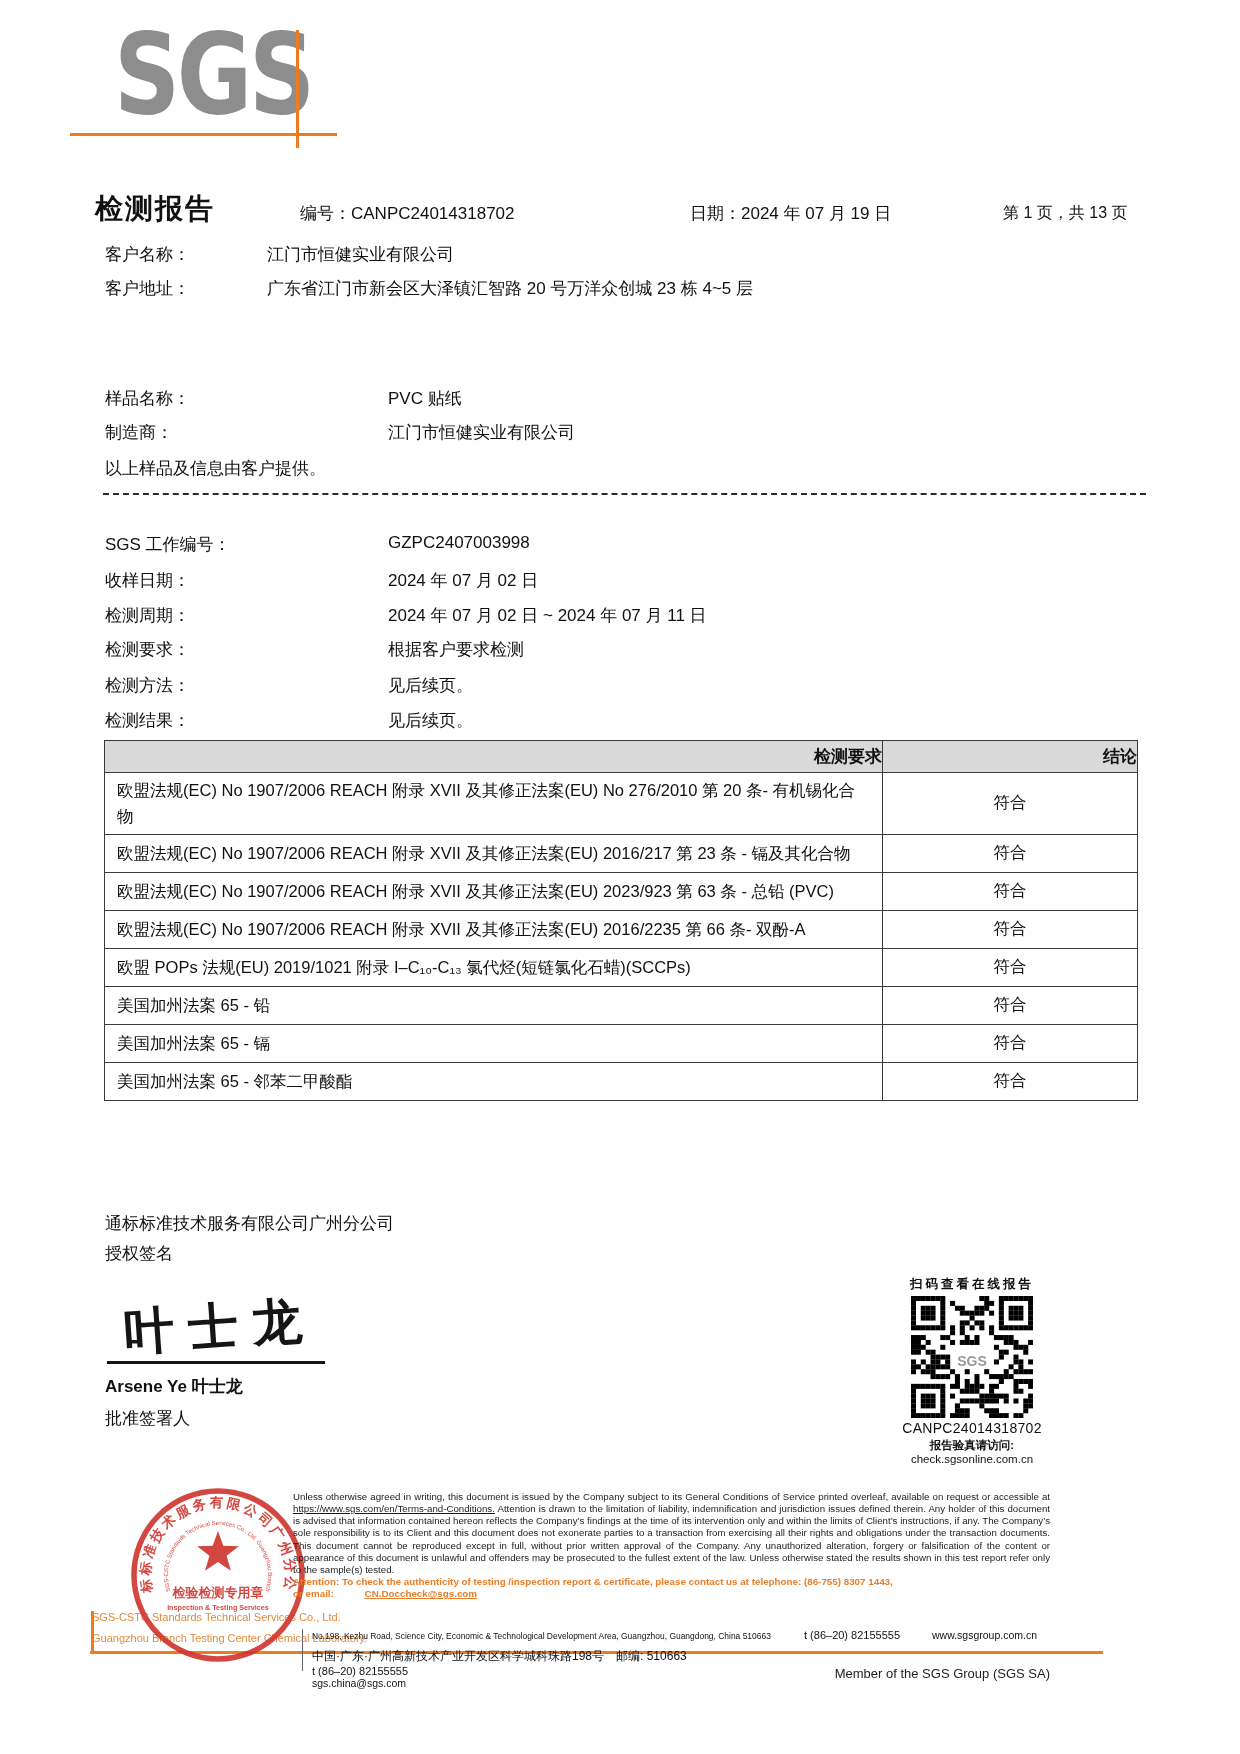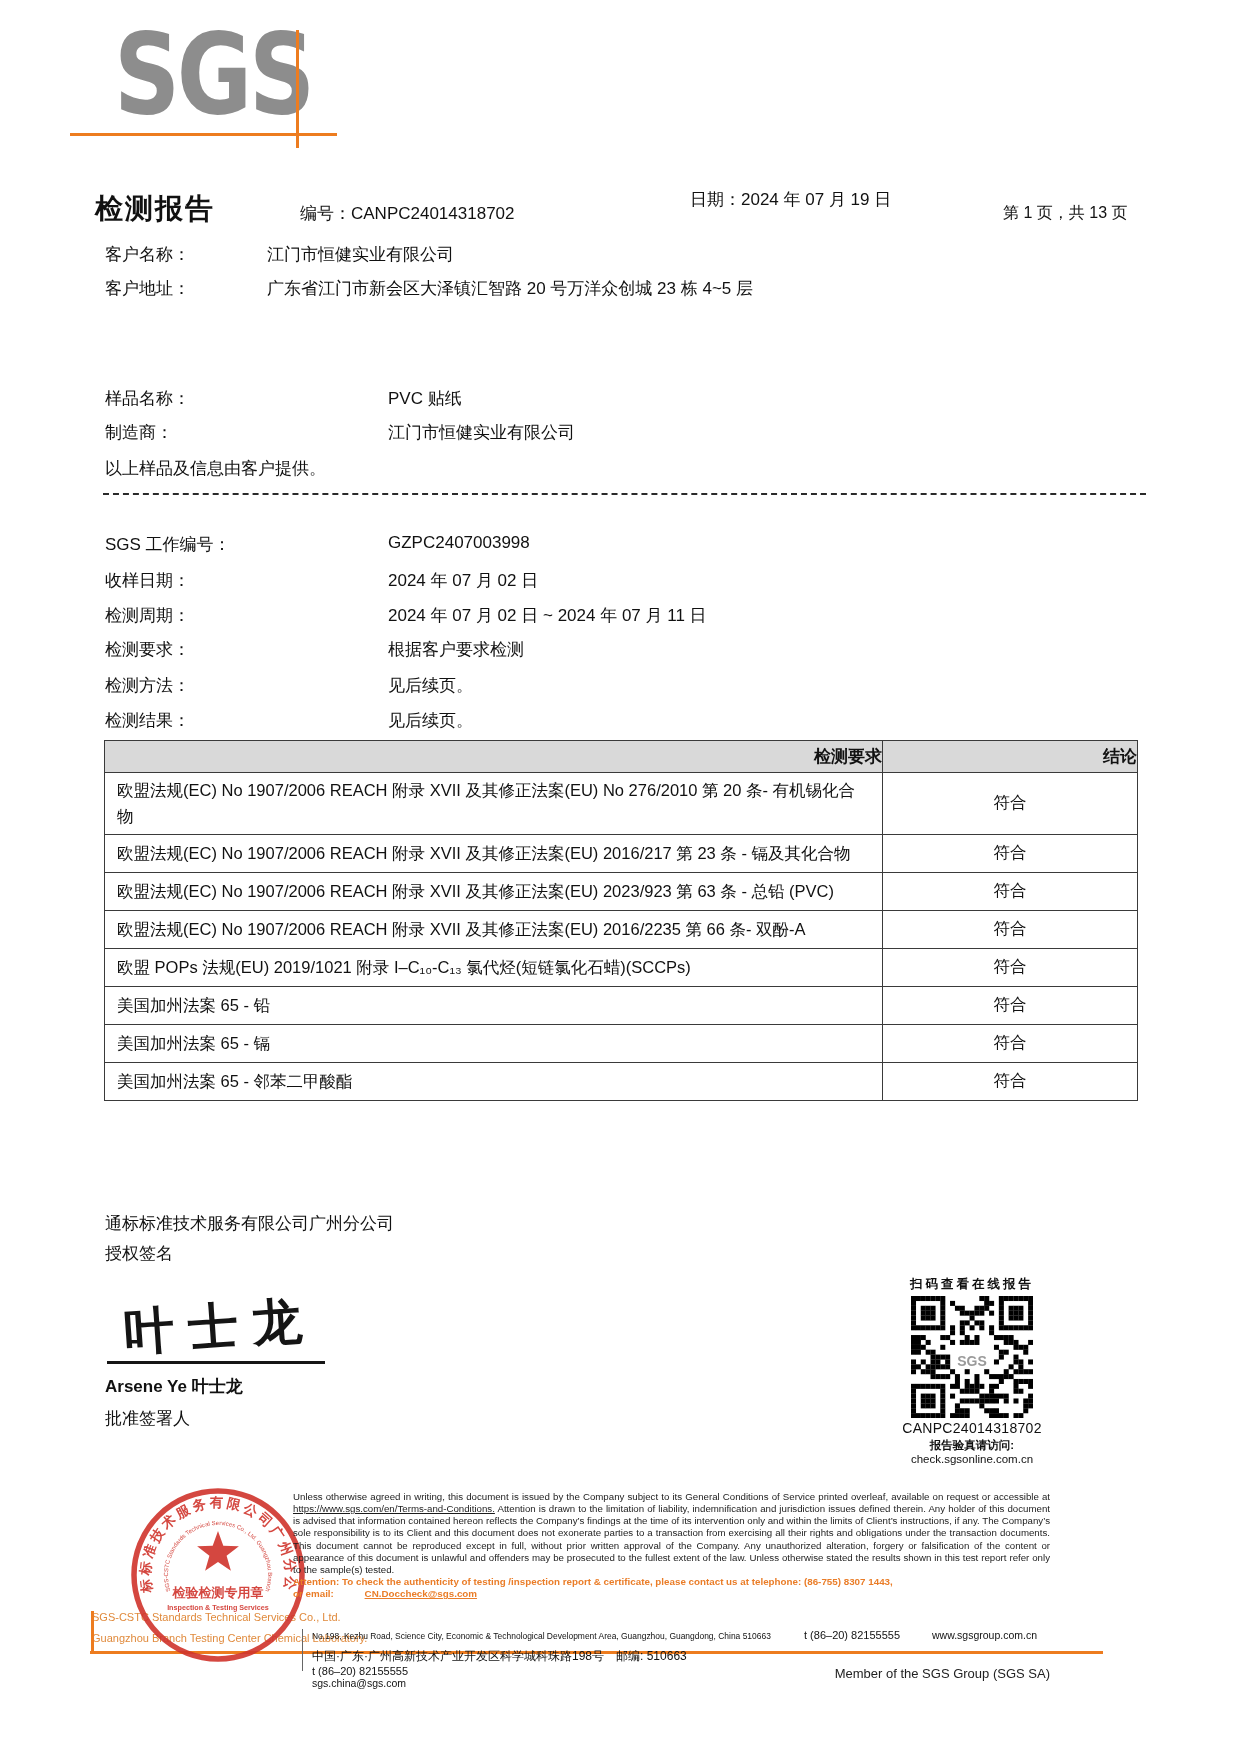--- a/index.html
+++ b/index.html
@@ -67,21 +67,21 @@
 <div class="page">
 
   <div class="abs logo-text">SGS</div>
   <div class="abs logo-vline"></div>
   <div class="abs logo-hline"></div>
 
   <div class="abs doc-title">检测报告</div>
   <div class="abs meta" style="left:300px; top:202px;">
     <span>编号：</span><span>CANPC24014318702</span>
   </div>
-  <div class="abs meta" style="left:690px; top:188px;">
+  <div class="abs meta" style="left:690px; top:202px;">
     <span>日期：</span><span>2024 年 07 月 19 日</span>
   </div>
   <div class="abs meta" style="left:1003px; top:203px; font-size:16px;">第 1 页，共 13 页</div>
 
   <div class="abs lbl" style="left:105px; top:243px;">客户名称：</div>
   <div class="abs val" style="left:267px; top:243px;">江门市恒健实业有限公司</div>
   <div class="abs lbl" style="left:105px; top:277px;">客户地址：</div>
   <div class="abs val" style="left:267px; top:277px;">广东省江门市新会区大泽镇汇智路 20 号万洋众创城 23 栋 4~5 层</div>
 
   <div class="abs lbl" style="left:105px; top:387px;">样品名称：</div>

